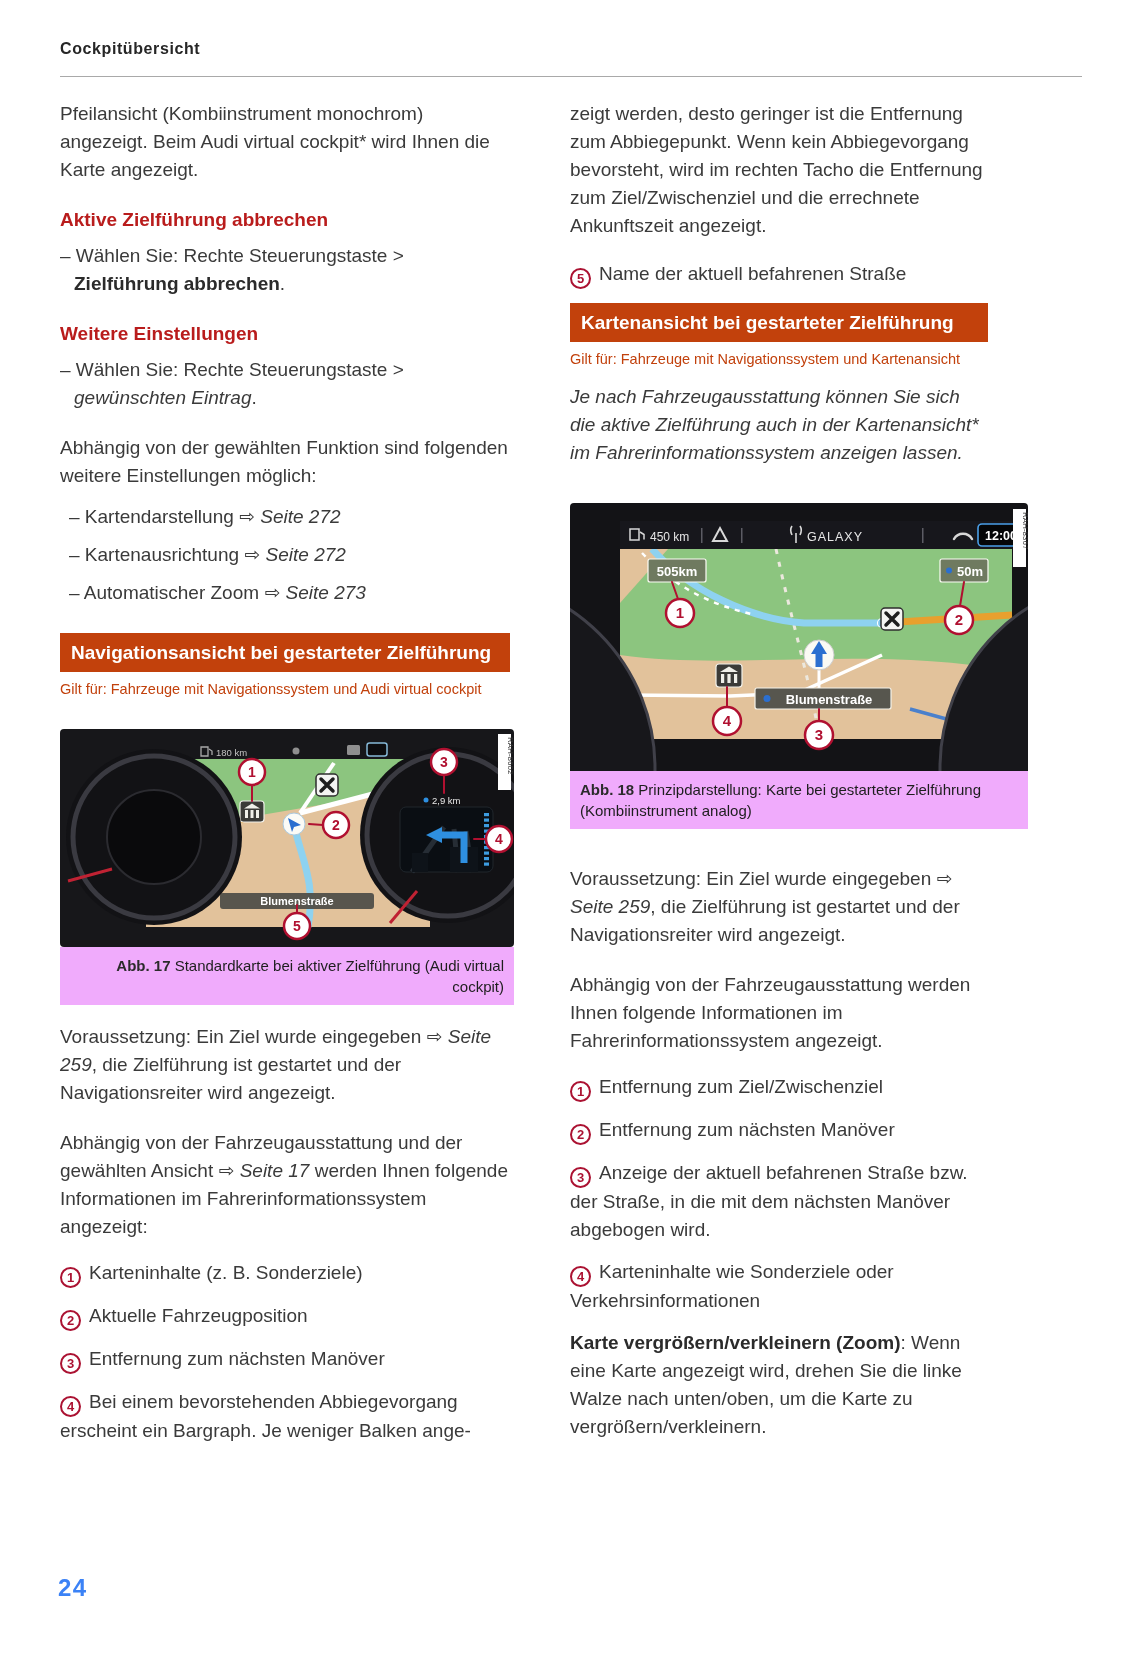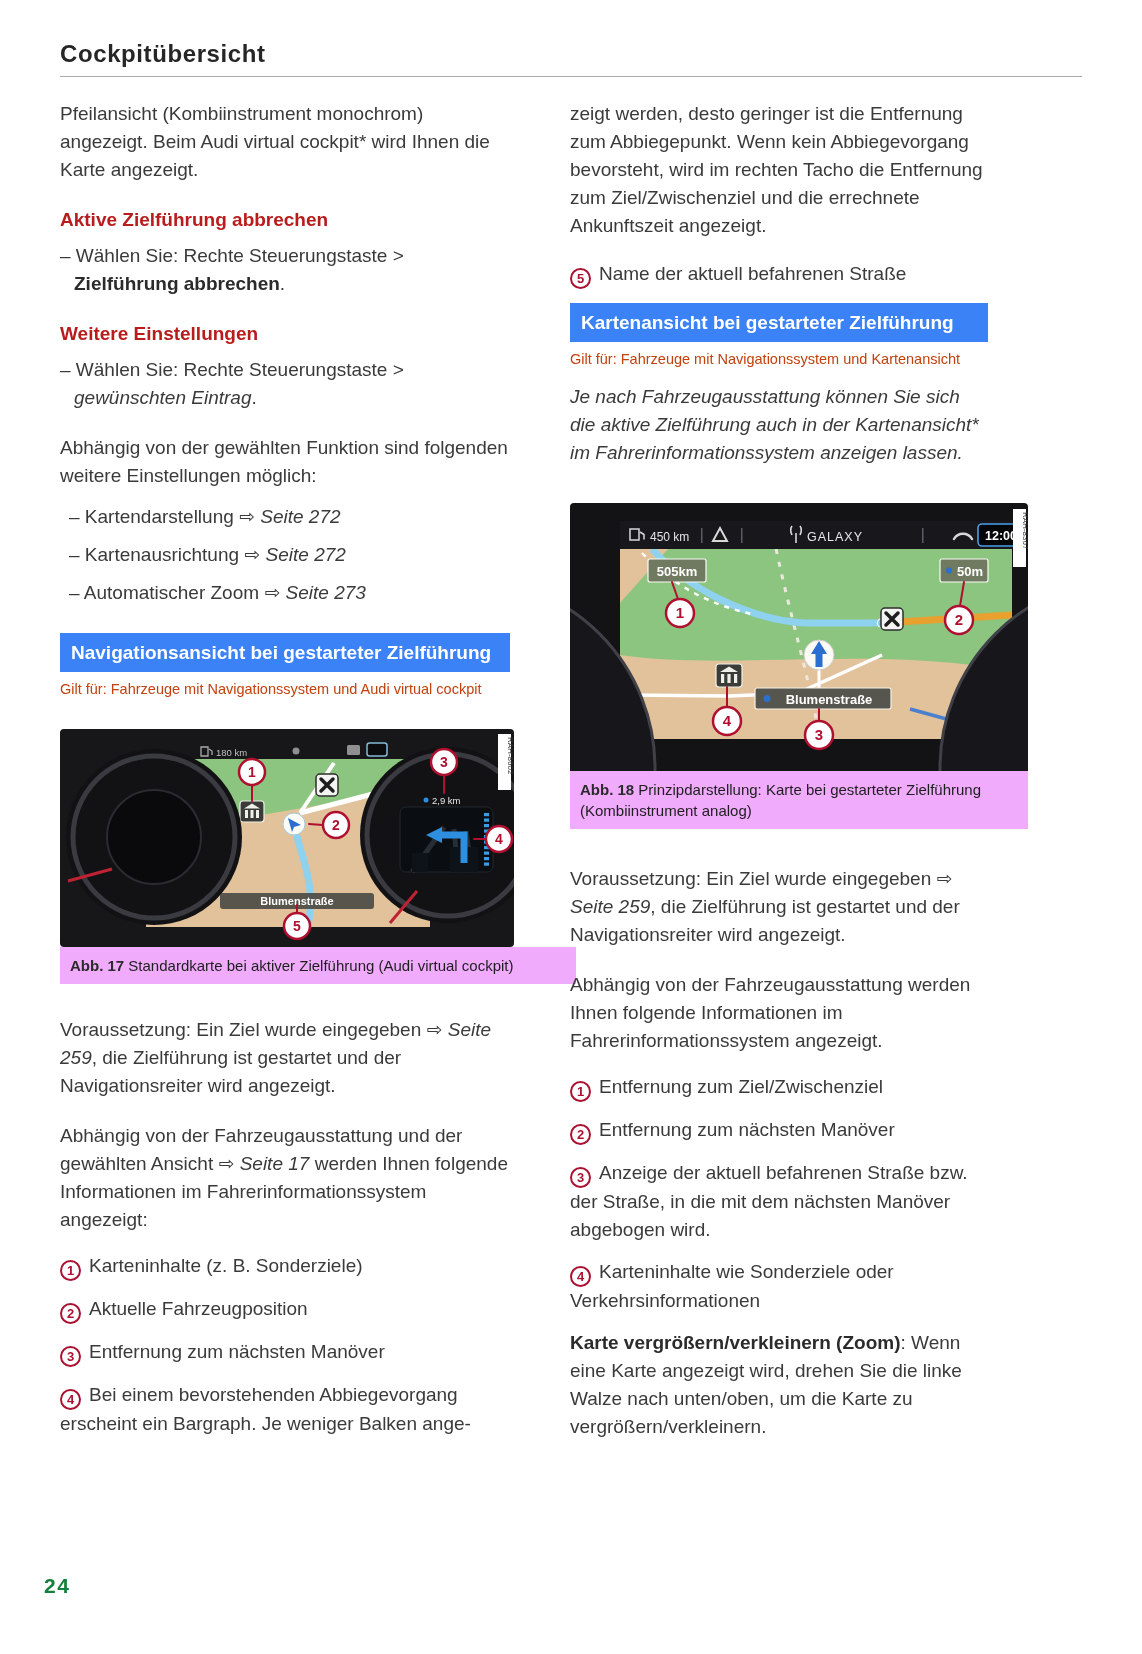--- a/index.html
+++ b/index.html
@@ -1,46 +1,46 @@
 <!DOCTYPE html>
 <html lang="de"><head>
 <meta charset="utf-8">
 <style>
   html,body{margin:0;padding:0;}
   body{
     position:relative; width:1142px; height:1654px; background:#ffffff;
     font-family:"Liberation Sans","DejaVu Sans",sans-serif; color:#3a3a3a;
     overflow:hidden;
   }
-  .running-head{position:absolute; left:60px; top:40px; font-size:24px; font-weight:bold; color:#262626; letter-spacing:0.6px;}
+  .running-head{position:absolute; left:60px; top:40px; font-size:16px; font-weight:bold; color:#262626; letter-spacing:0.6px;}
   .head-rule{position:absolute; left:60px; top:76px; width:1022px; height:1px; background:#a9a9a9;}
   .col{position:absolute; top:100px; font-size:19px; line-height:28px;}
   .col-left{left:60px; width:450px;}
   .col-right{left:570px; width:418px;}
   p{margin:0 0 22px;}
   .subhead{font-weight:bold; color:#b91c1c; margin:0 0 8px;}
   .dash{padding-left:14px; text-indent:-14px;}
   .opt{padding-left:14px; text-indent:-14px; margin:9px; line-height:29px;}
   .opt-list{margin:0 0 26px;}
   .mb12{margin-bottom:12px;} .mb14{margin-bottom:20px;} .mb18{margin-bottom:18px;} .mb20{margin-bottom:20px;}
-  .banner{background:#3b82f6; color:#fff; font-weight:bold; font-size:19px; line-height:25px; padding:7px 11px; margin:12px 0 7px;}
+  .banner{background:#c2410c; color:#fff; font-weight:bold; font-size:19px; line-height:25px; padding:7px 11px; margin:12px 0 7px;}
   .banner.nowrap{white-space:nowrap;}
   .applies{font-size:14.5px; line-height:20px; color:#c2410c; margin:0 0 14px;}
   .italic-para{font-style:italic;}
   .figure{position:relative; display:block;}
   .fig17{width:454px; height:218px; margin:30px 0 0;}
   .fig18{width:458px; height:268px; margin:36px 0 0;}
   .caption{background:#f0abfc; font-size:15px; line-height:21px; color:#1e1e1e; padding:8px 10px; box-sizing:border-box;}
-  .cap17{width:516px; margin:0 0 32px;}
+  .cap17{width:454px; margin:0 0 18px;text-align:right;}
   .cap18{width:458px; margin:0 0 36px;}
   .num-item{margin:0 0 14px;}
   .cnum{display:inline-block; width:21px; height:21px; box-sizing:border-box; border:2px solid #ab1232; border-radius:50%;
         color:#ab1232; font-weight:bold; font-size:13px; line-height:17px; text-align:center; margin-right:8px; vertical-align:-3px;}
   .run-b{font-weight:bold; color:#2b2b2b;} .run-i{font-style:italic;} .run-arw{font-style:normal;}
-  .pagenum{position:absolute; left:44px; top:1574px; font-size:21px; font-weight:bold; color:#15803d; letter-spacing:1.5px;}
+  .pagenum{position:absolute; left:58px; top:1574px; font-size:24px; font-weight:bold; color:#3b82f6; letter-spacing:1.5px;}
   svg text{font-family:"Liberation Sans","DejaVu Sans",sans-serif;}
 </style>
 </head>
 <body>
 
 <div class="running-head">Cockpitübersicht</div>
 <div class="head-rule"></div>
 
 <div class="col col-left">
   <p>Pfeilansicht (Kombiinstrument monochrom) angezeigt. Beim Audi virtual cockpit* wird Ihnen die Karte angezeigt.</p>

